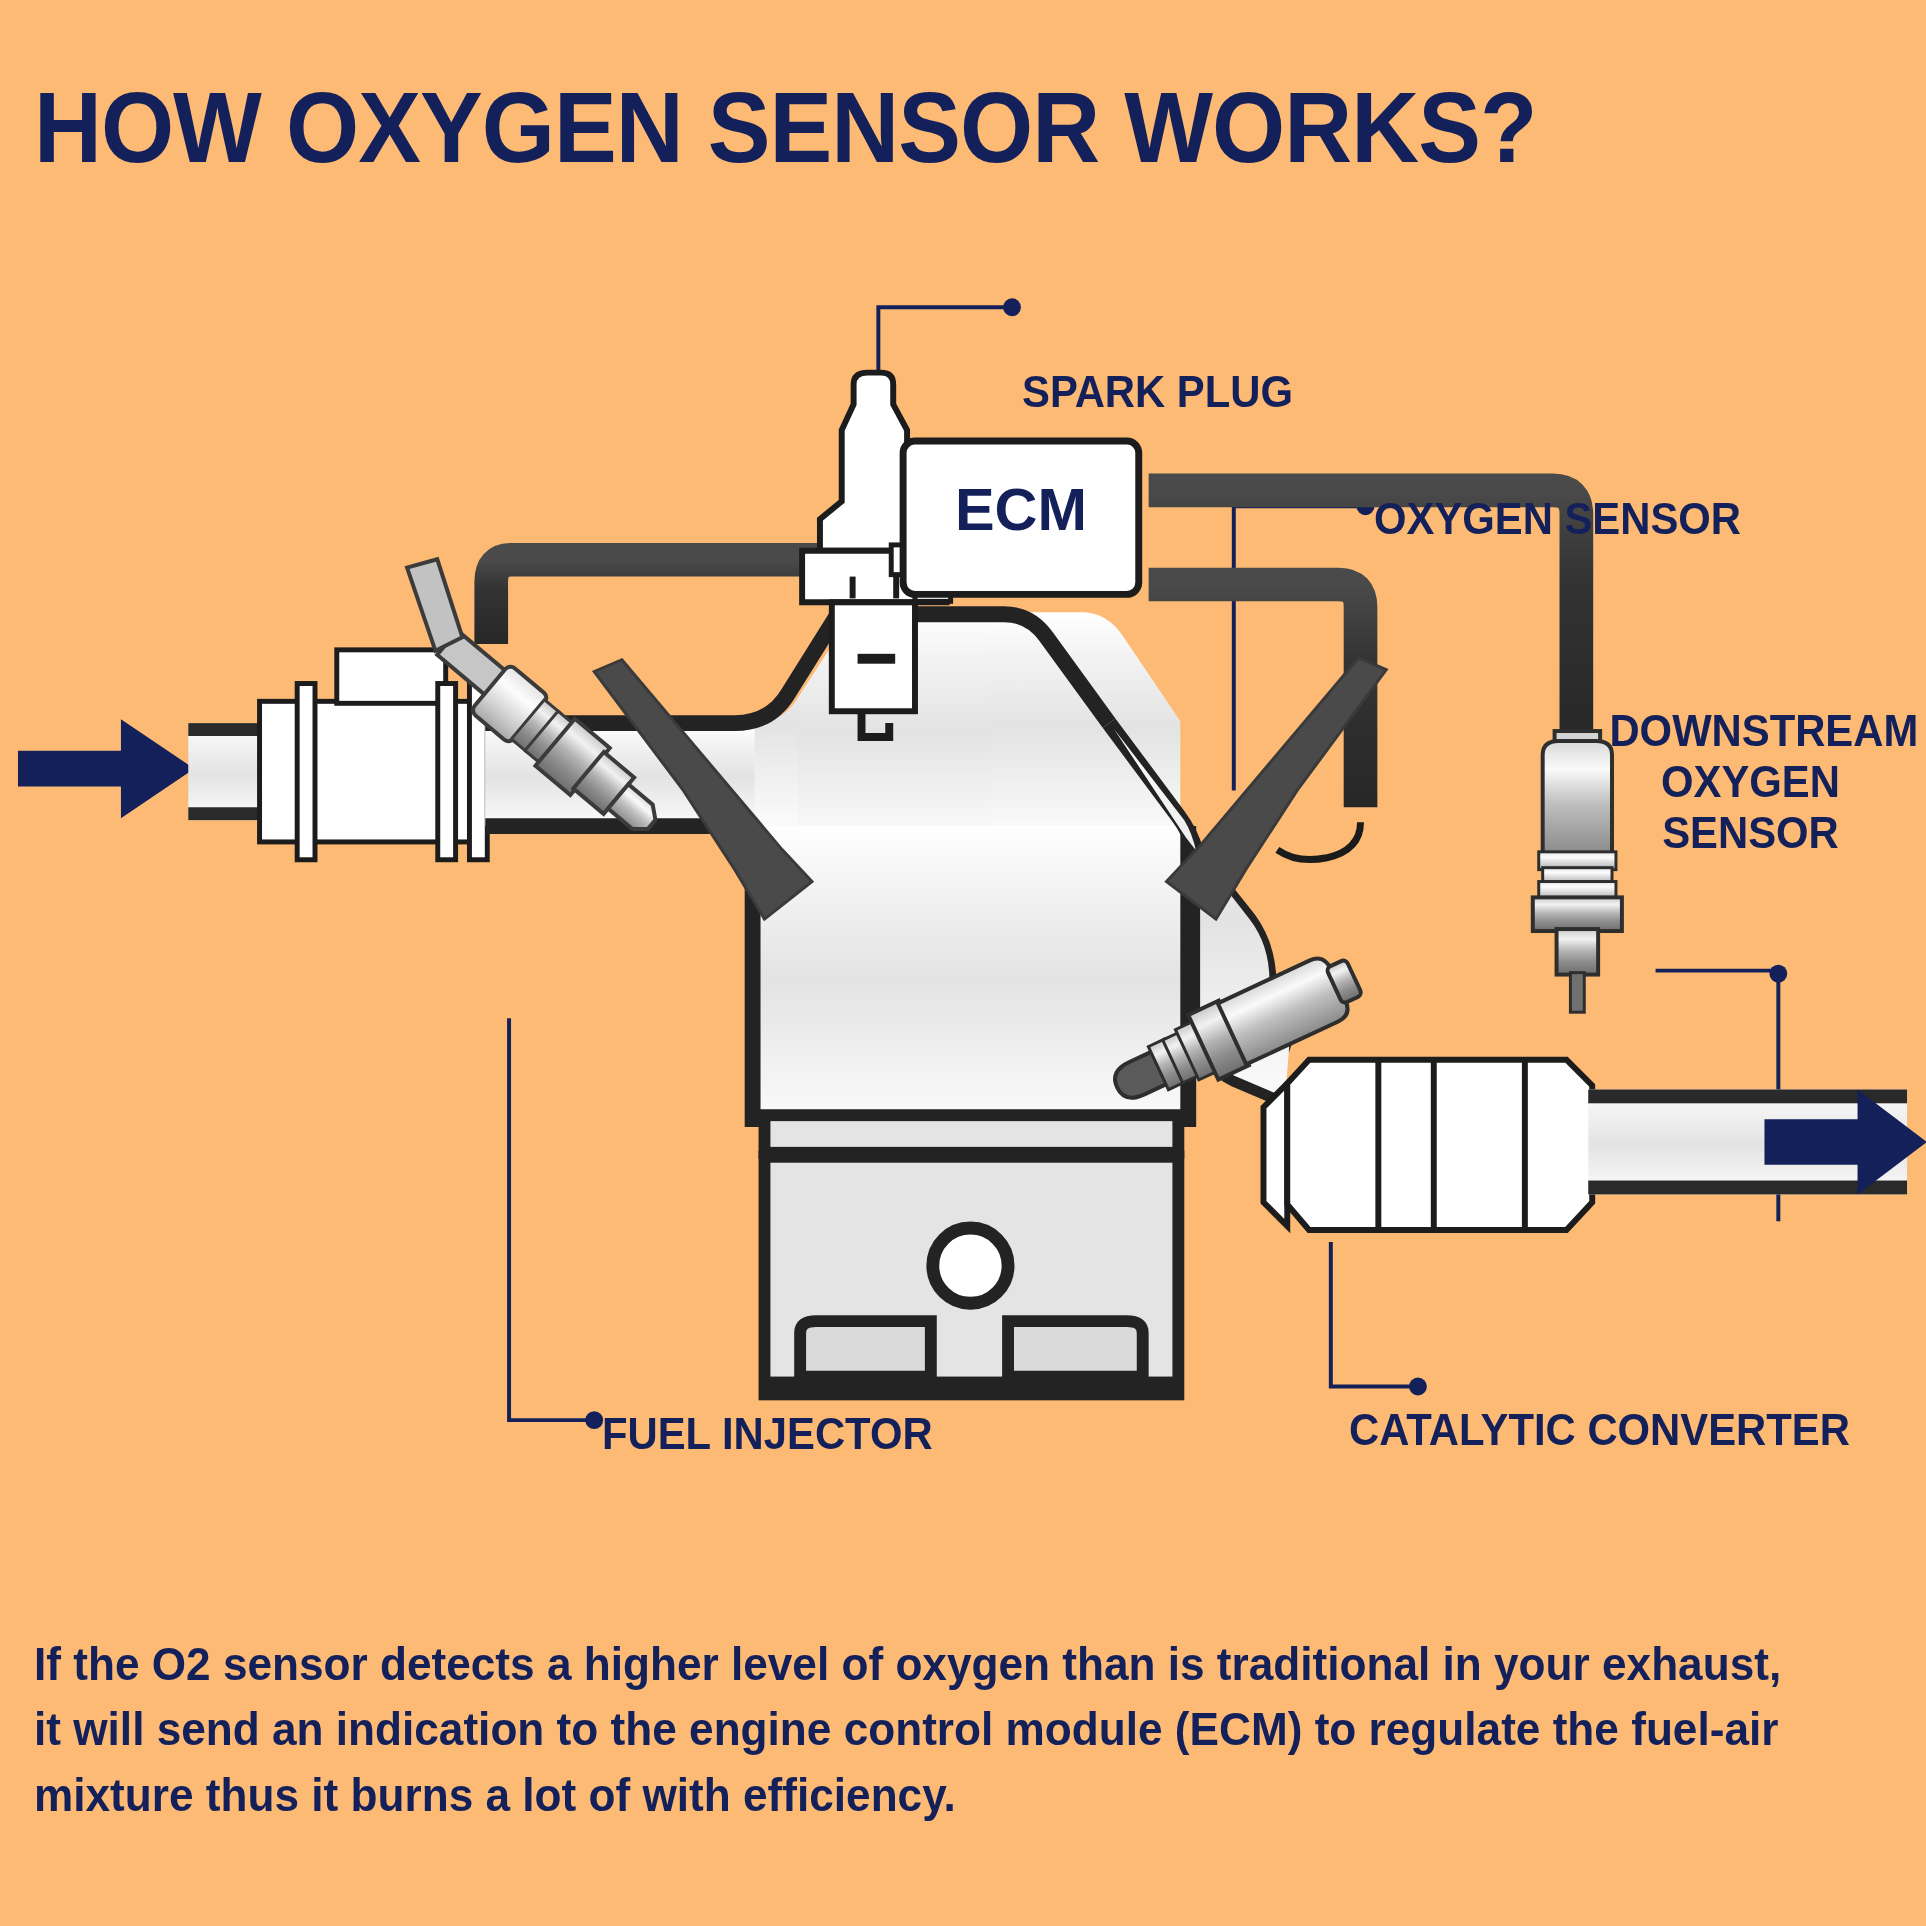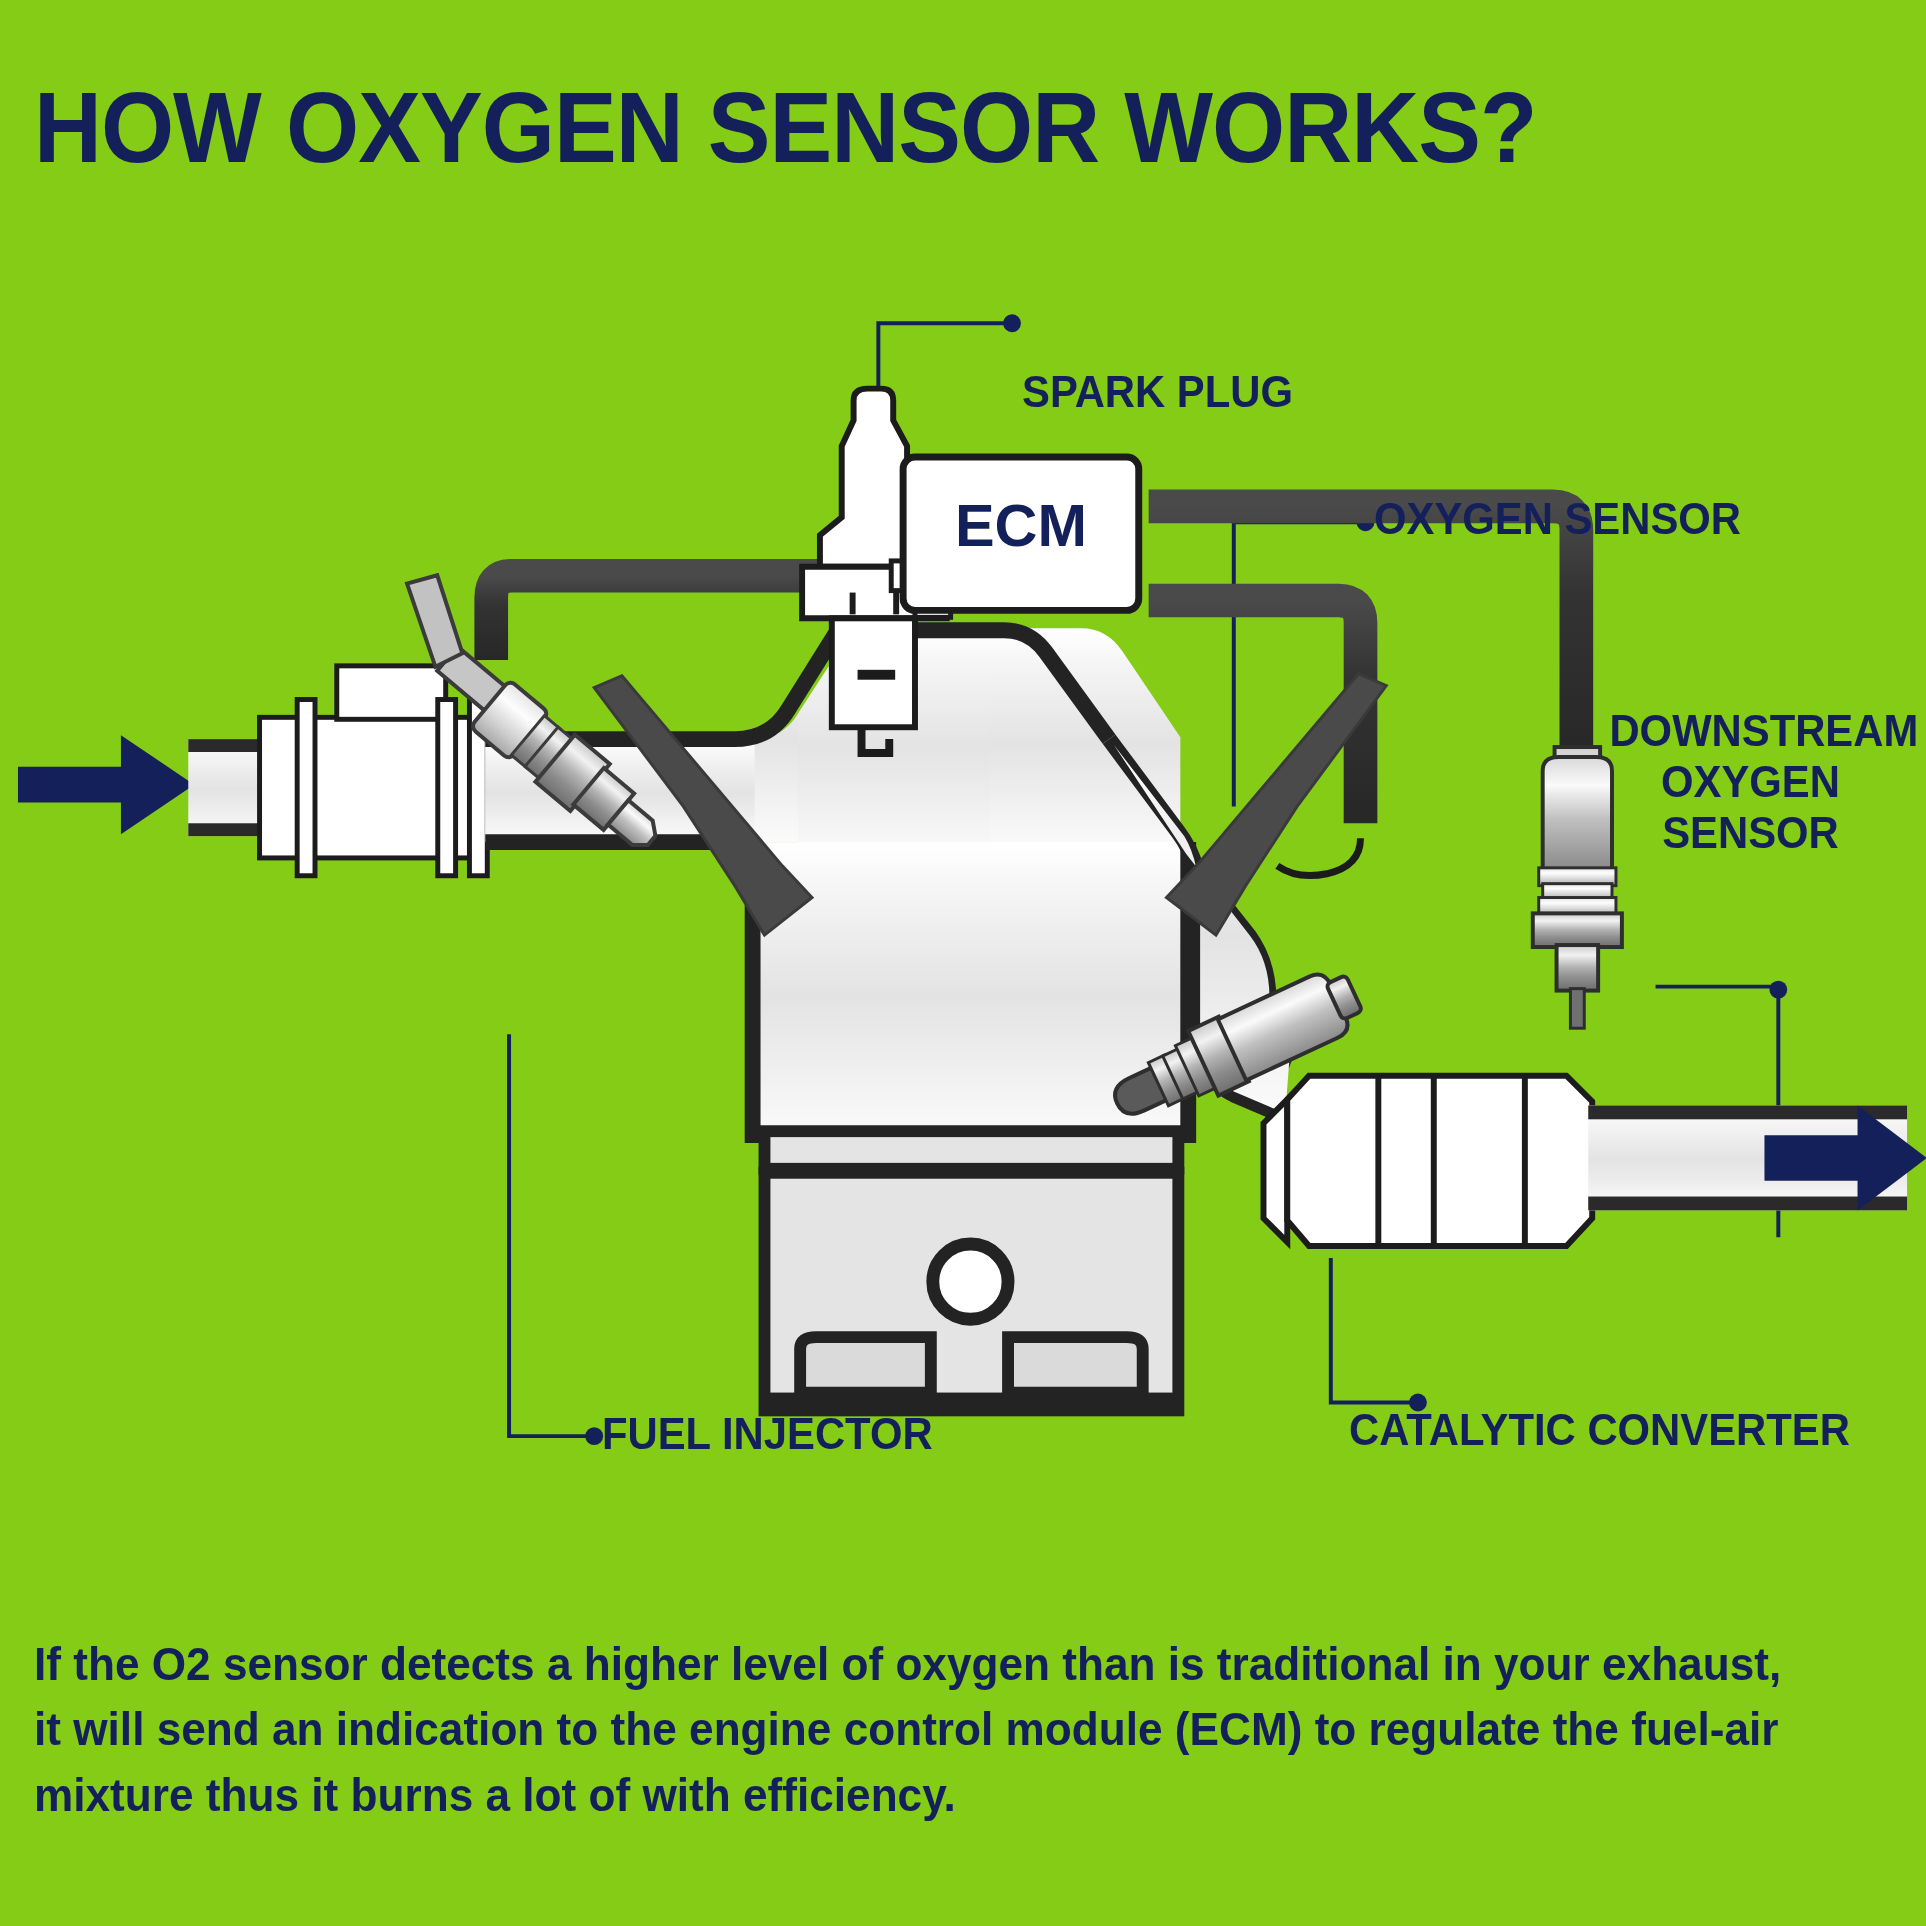--- a/index.html
+++ b/index.html
@@ -14,21 +14,21 @@
     position: relative;
     overflow: hidden;
     font-family: "Liberation Sans", sans-serif;
   }
 
   #page-root {
     position: absolute;
     left: 0; top: 0;
     width: 1927px;
     height: 1927px;
-    background: #84cc16;
+    background: #fdba74;
   }
 
   
   .title {
     position: absolute;
     left: 34px;
     top: 77px;
     width: 1782px;
     font-size: 100px;
     font-weight: bold;
@@ -38,21 +38,21 @@
     transform: scaleX(0.94);
     transform-origin: left top;
     line-height: 1.0;
     white-space: nowrap;
   }
 
   
   #diagram {
     position: absolute;
     left: 0;
-    top: 252px;
+    top: 236px;
     width: 1663px;
     height: 1297px;
   }
   #diagram svg { display:block; }
 
   
   .lbl {
     position: absolute;
     color: #14205a;
     font-weight: bold;

